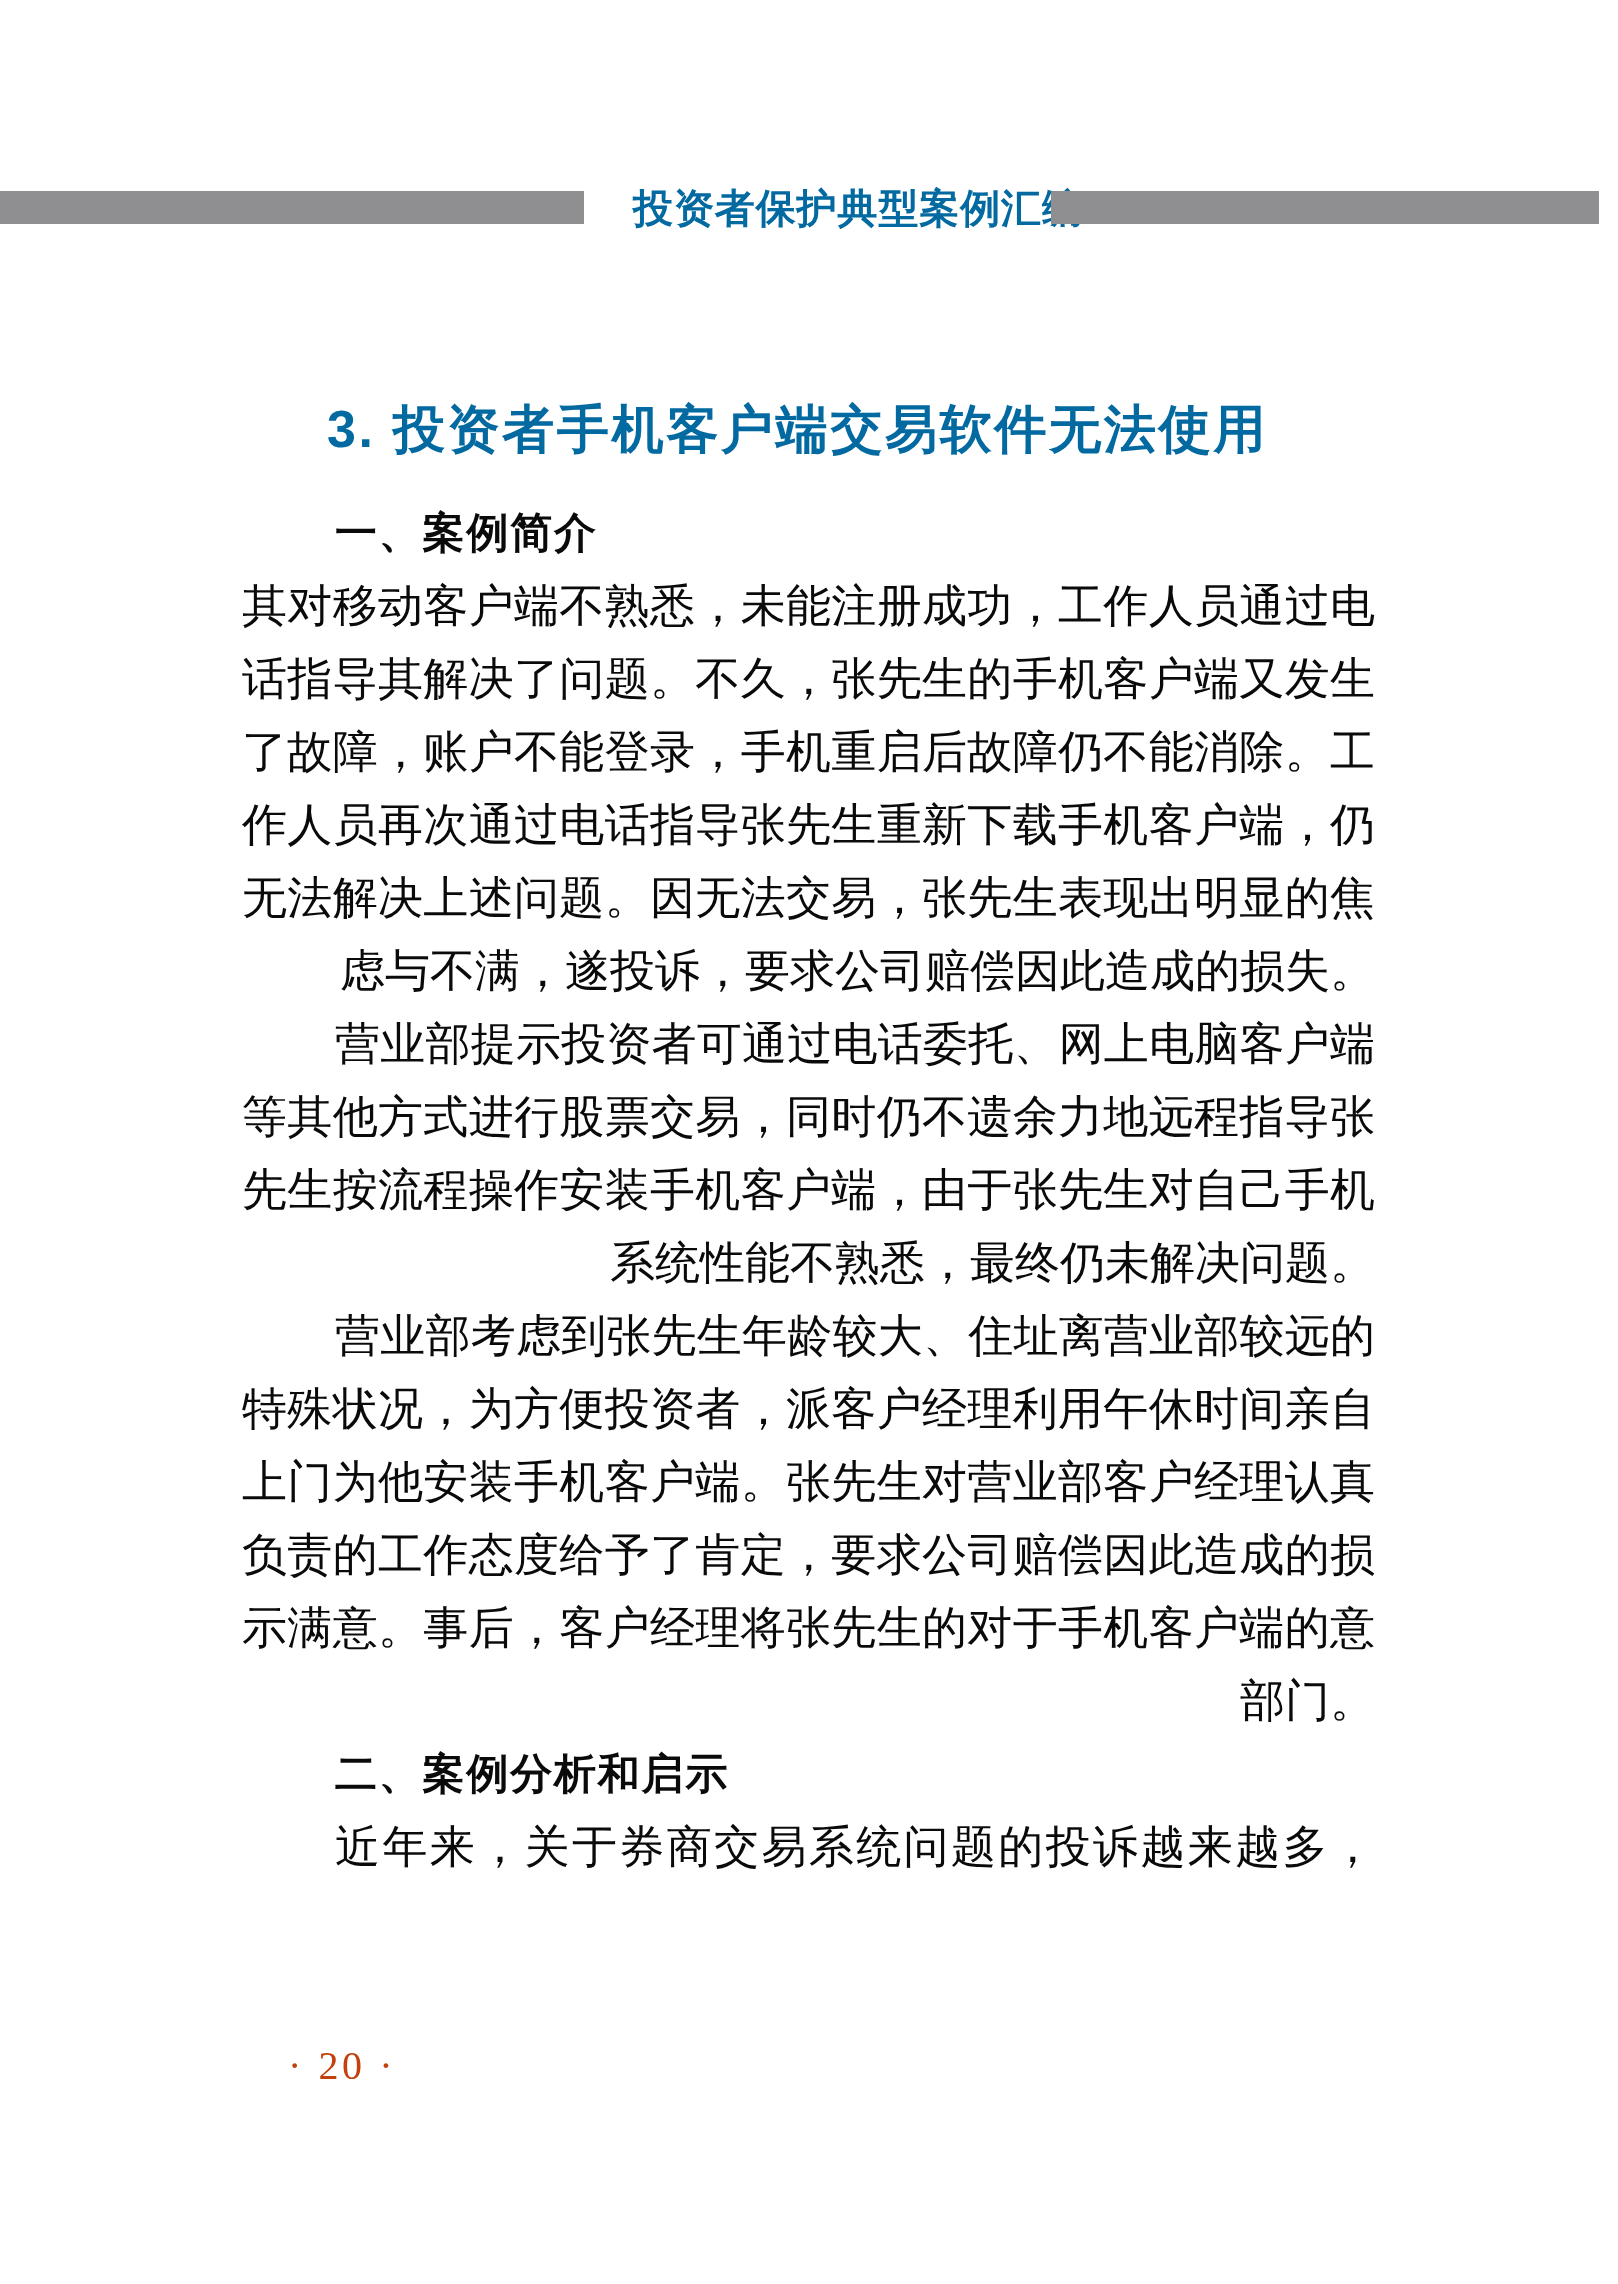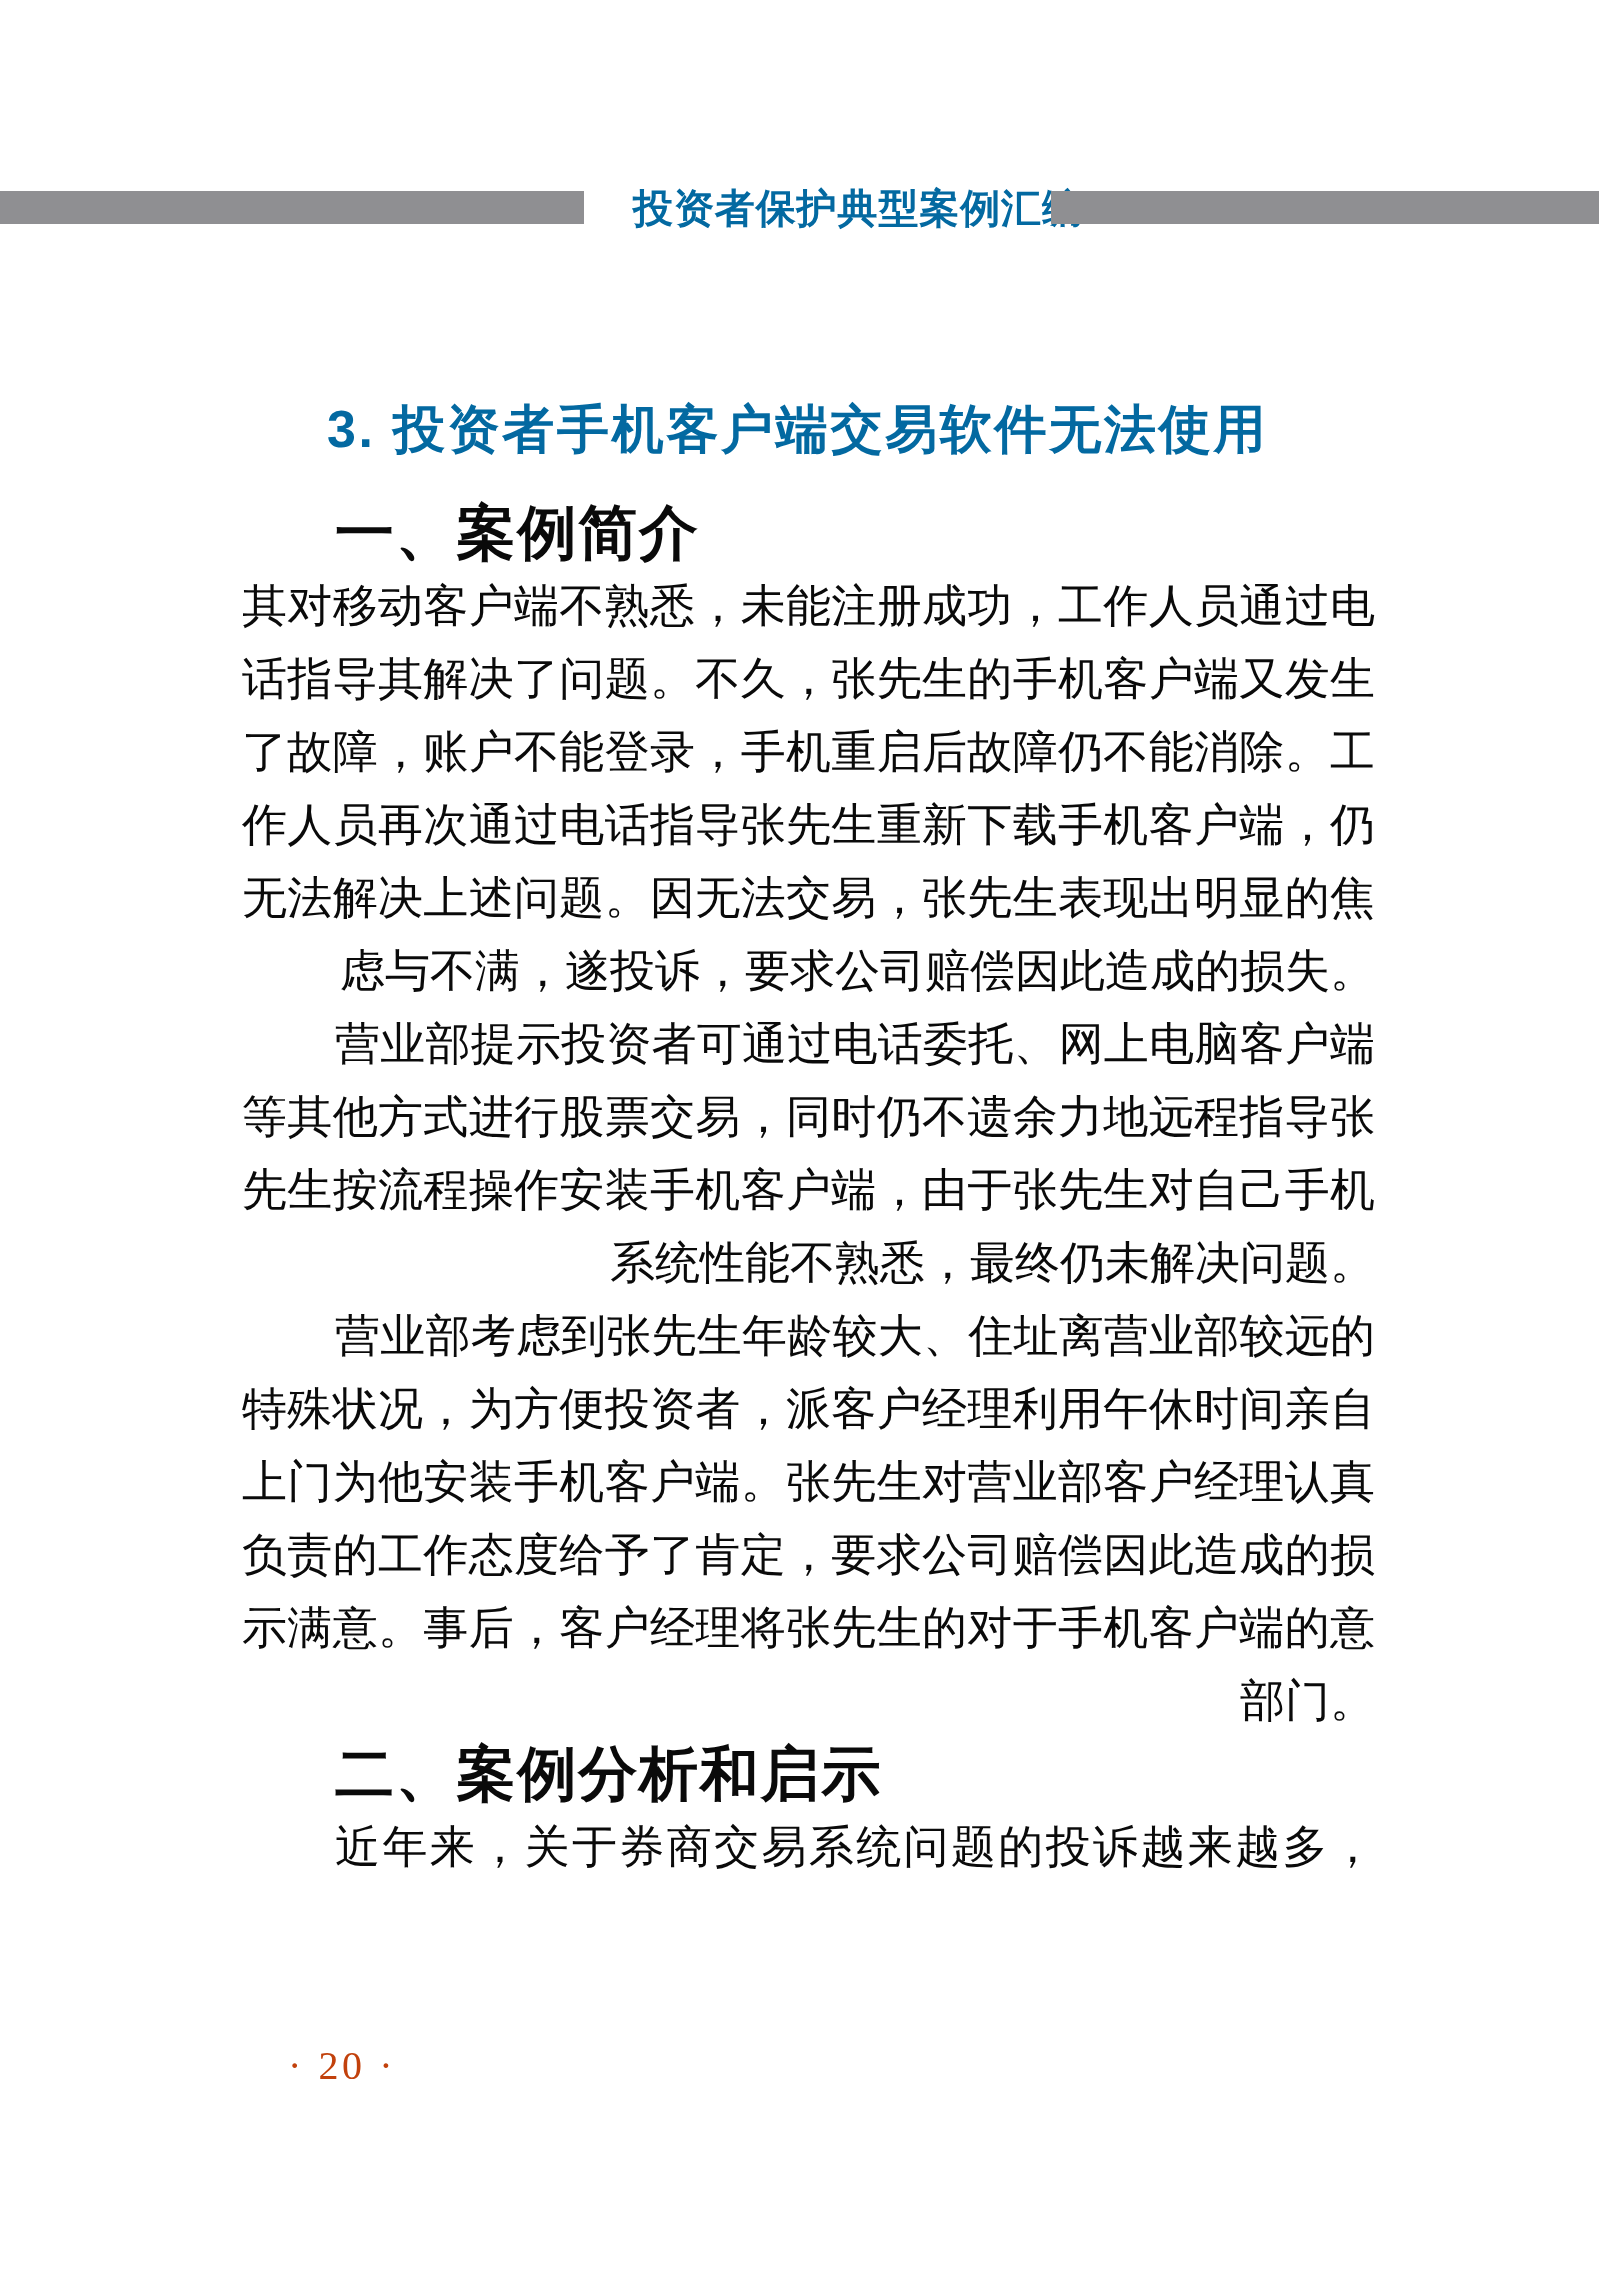--- a/index.html
+++ b/index.html
@@ -29,21 +29,21 @@
     font-weight:bold;font-size:52px;letter-spacing:2.7px;color:#0369a1;
     white-space:nowrap;
   }
   
   .textcol{
     position:absolute;left:242px;top:497px;width:1133px;
     font-size:45px;line-height:73px;
   }
   .row{height:73px;margin:0;white-space:nowrap;}
   .heading{
-    font-weight:bold;font-size:59px;
+    font-weight:bold;font-size:42px;
     padding-left:93px;letter-spacing:1.8px;
     font-family:"Liberation Serif", serif;
   }
   .bline{
     text-align:right;
   }
   .bline.j{
     text-align:justify;
     text-align-last:justify;
     white-space:normal;

